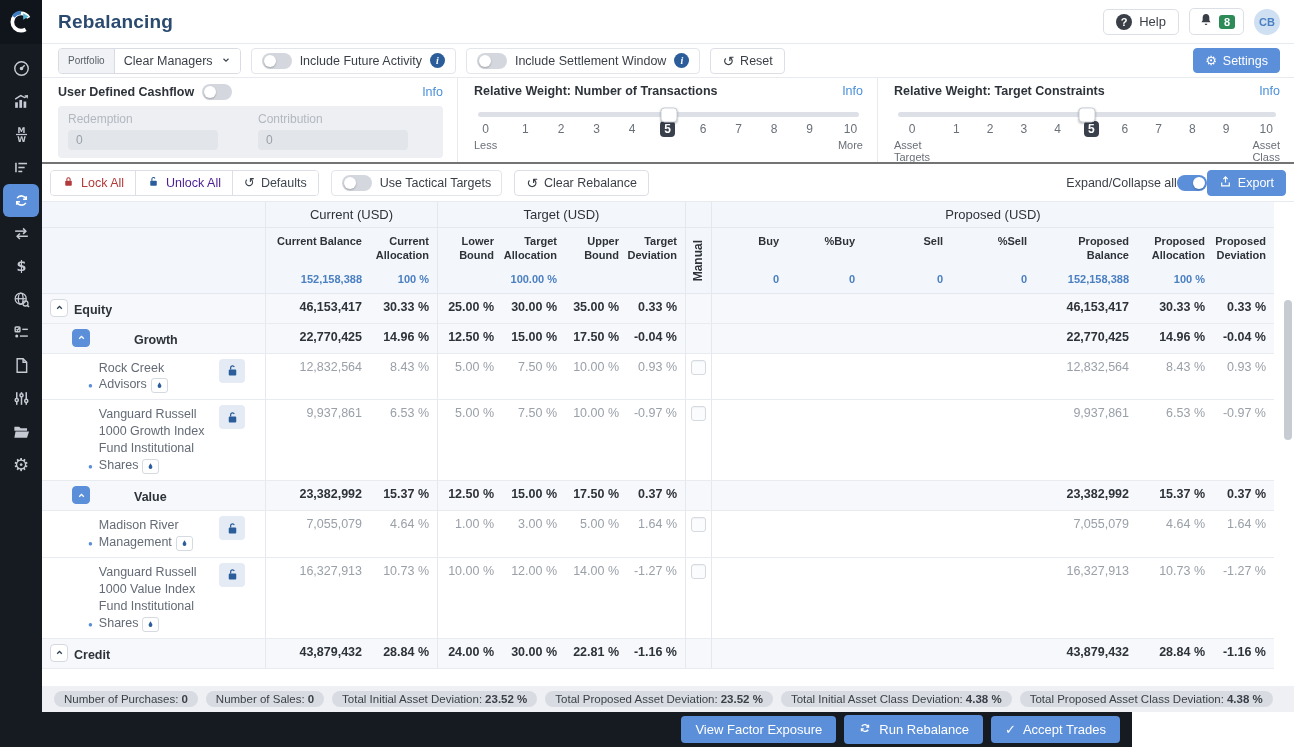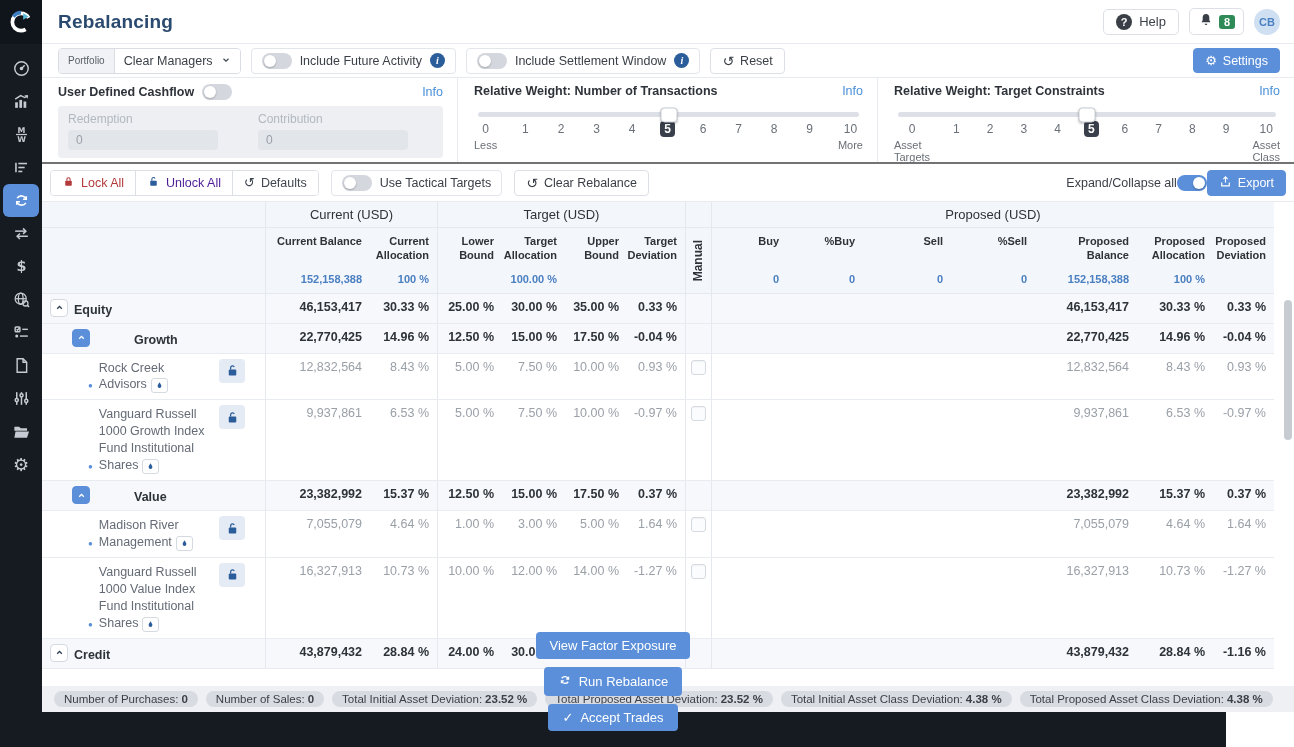--- a/index.html
+++ b/index.html
@@ -122,22 +122,22 @@
   .indent-2 { padding-left:46px; }
   .vscroll { position:absolute; right:2px; top:94px; bottom:10px; width:8px; }
   .vscroll .thumb { position:absolute; top:4px; left:0; width:8px; height:140px; border-radius:4px; background:#c7ccd3; cursor:pointer; }
 
   
   .footer-stats { height:26px; background:#eef0f4; display:flex; align-items:center; gap:8px; padding:0 12px; }
   .stat-pill { background:#d8dce2; border-radius:10px; padding:2px 10px; font-size:11.5px; color:#3a3f47; white-space:nowrap; }
   .stat-pill b { margin-left:3px; }
 
   
-  #bottombar { position:absolute; left:0; bottom:0; width:1226px; height:35px; background:#161a21;
-    display:flex; align-items:center; justify-content:flex-end; gap:8px; padding:16px 12px;flex-direction:column; }
+  #bottombar { position:absolute; left:0; bottom:0; width:1132px; height:35px; background:#161a21;
+    display:flex; align-items:center; justify-content:flex-end; gap:8px; padding:16px 12px; }
   .action-btn { display:flex; align-items:center; gap:7px; background:#5b8fd9; color:#fff; border:none; border-radius:4px;
     font-size:13px; font-weight:500; padding:6px 14px; cursor:pointer; font-family:"Liberation Sans", sans-serif; }
 </style>
 </head>
 <body>
 
 <div id="app">
 
   <nav id="sidebar">
     <div class="logo-box">

